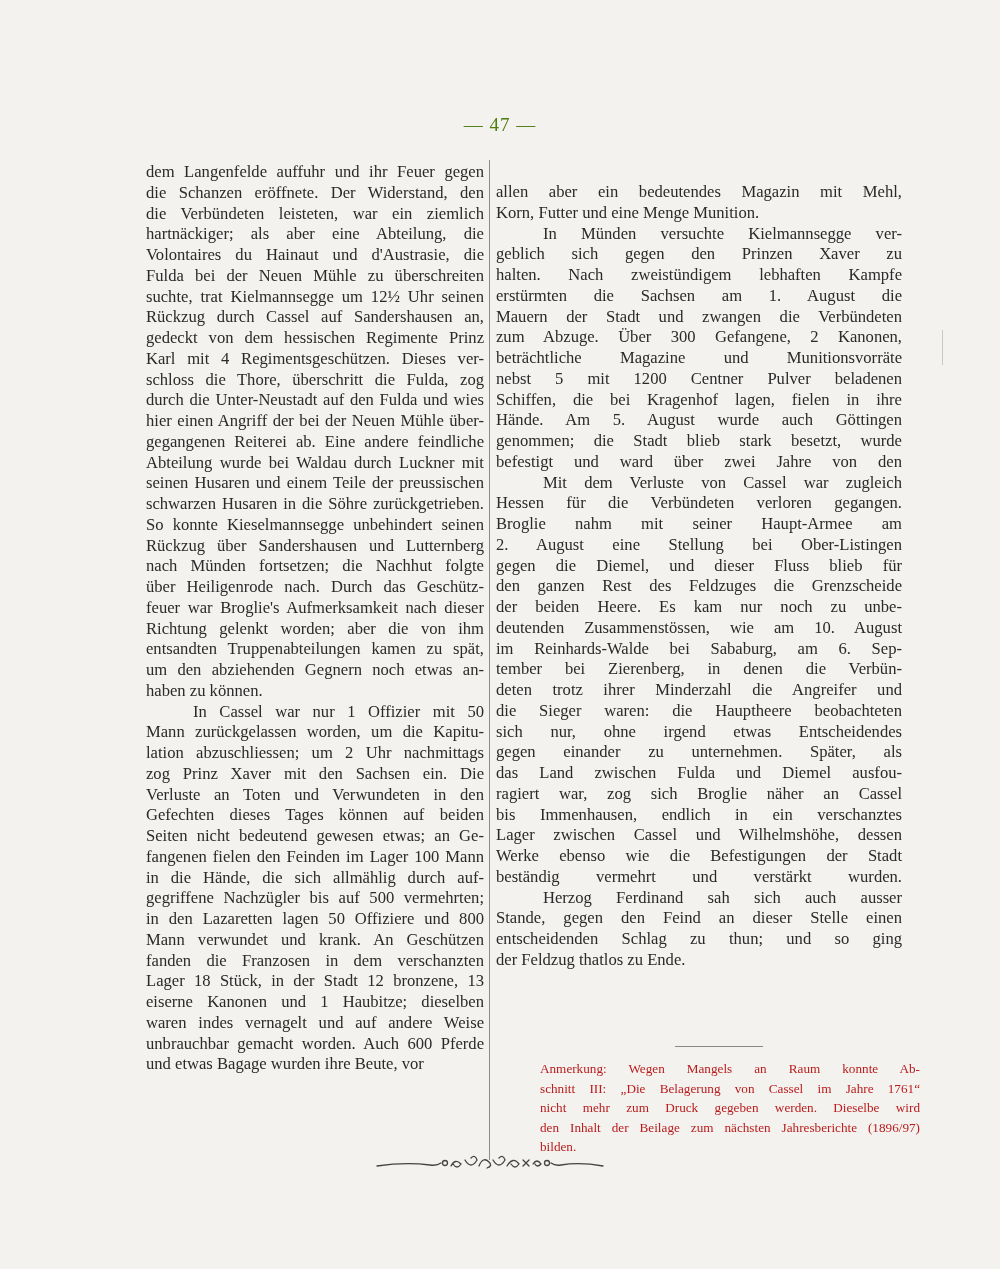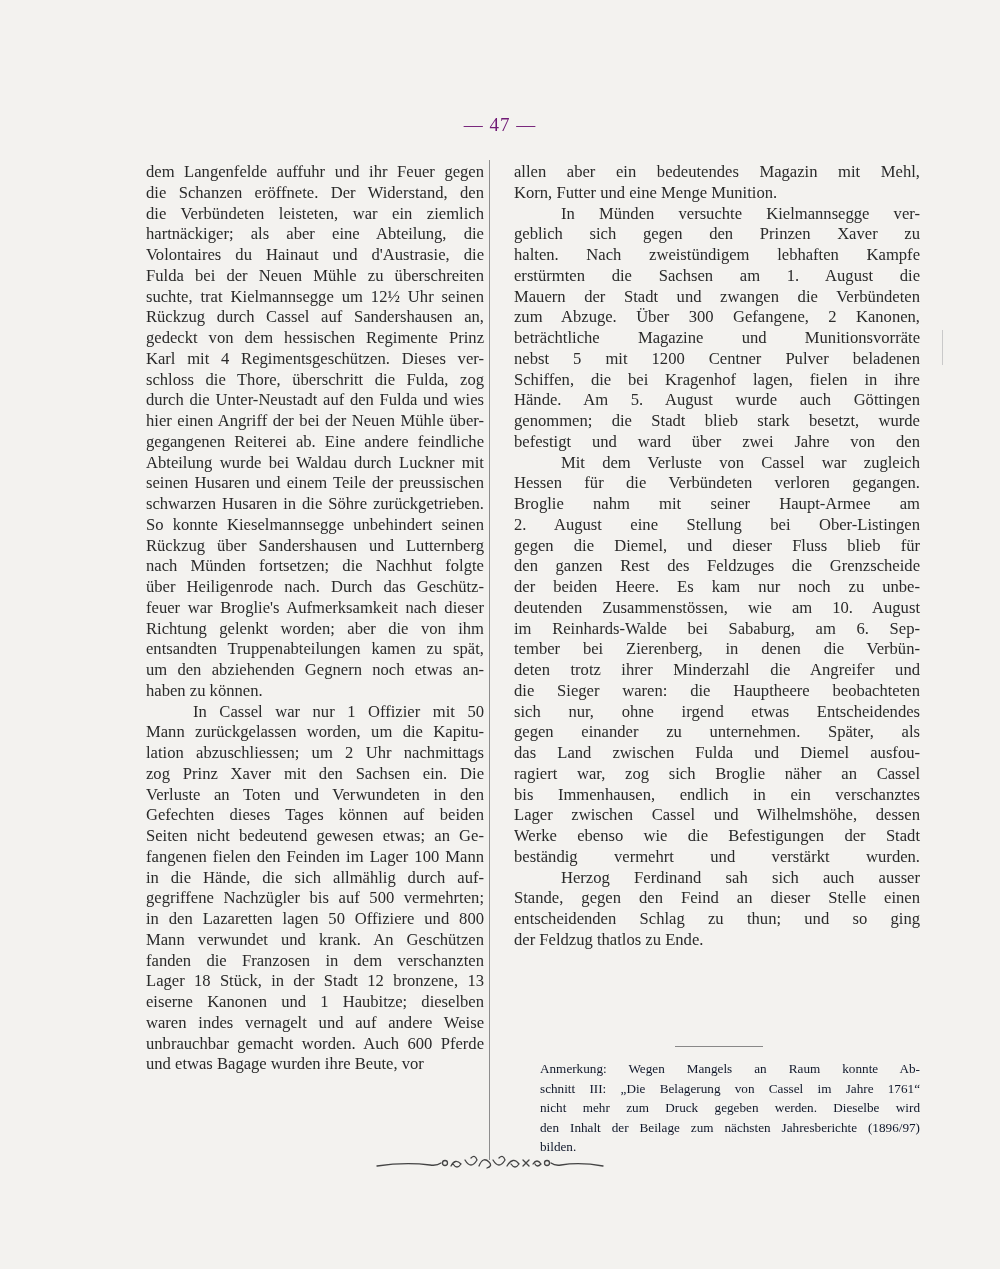--- a/index.html
+++ b/index.html
@@ -6,46 +6,46 @@
   body {
     width: 1000px; height: 1269px;
     background: #f3f2ef;
     position: relative;
     overflow: hidden;
     font-family: "Liberation Serif", "DejaVu Serif", serif;
     color: #2a2a2a;
   }
   .page-number {
     position: absolute; left: 0; width: 1000px; top: 114px;
-    text-align: center; font-size: 19px; letter-spacing: 1px; color: #701a75;
+    text-align: center; font-size: 19px; letter-spacing: 1px; color: #4d7c0f;
   }
   .col {
     position: absolute; top: 162px;
     font-size: 16.6px; line-height: 20.75px;
   }
   .col-left { left: 146px; width: 338px; }
-  .col-right { left: 514px; width: 406px; }
+  .col-right { left: 496px; width: 406px; margin-top: 20px; }
   .line {
     display: block; white-space: nowrap;
     text-align: justify; text-align-last: justify;
     height: 20.75px;
   }
   .line.last { text-align-last: left; }
   .line.indent { padding-left: 47px; }
   .divider {
     position: absolute; left: 489px; top: 160px; width: 1px; height: 1000px;
     background: #8d8d8d;
   }
   .rule {
     position: absolute; left: 675px; top: 1046px; width: 88px; height: 1px;
     background: #888;
   }
   .footnote {
     position: absolute; left: 540px; top: 1059px; width: 380px;
-    font-size: 13.2px; line-height: 19.5px; color: #0f172a;
+    font-size: 13.2px; line-height: 19.5px; color: #b91c1c;
   }
   .footnote .line { height: 19.5px; }
   .ornament {
     position: absolute; left: 375px; top: 1152px; width: 230px; height: 24px;
   }
   .margin-mark {
     position: absolute; left: 942px; top: 330px; width: 1px; height: 35px; background: #c9c9c9;
   }
 </style>
 </head>

